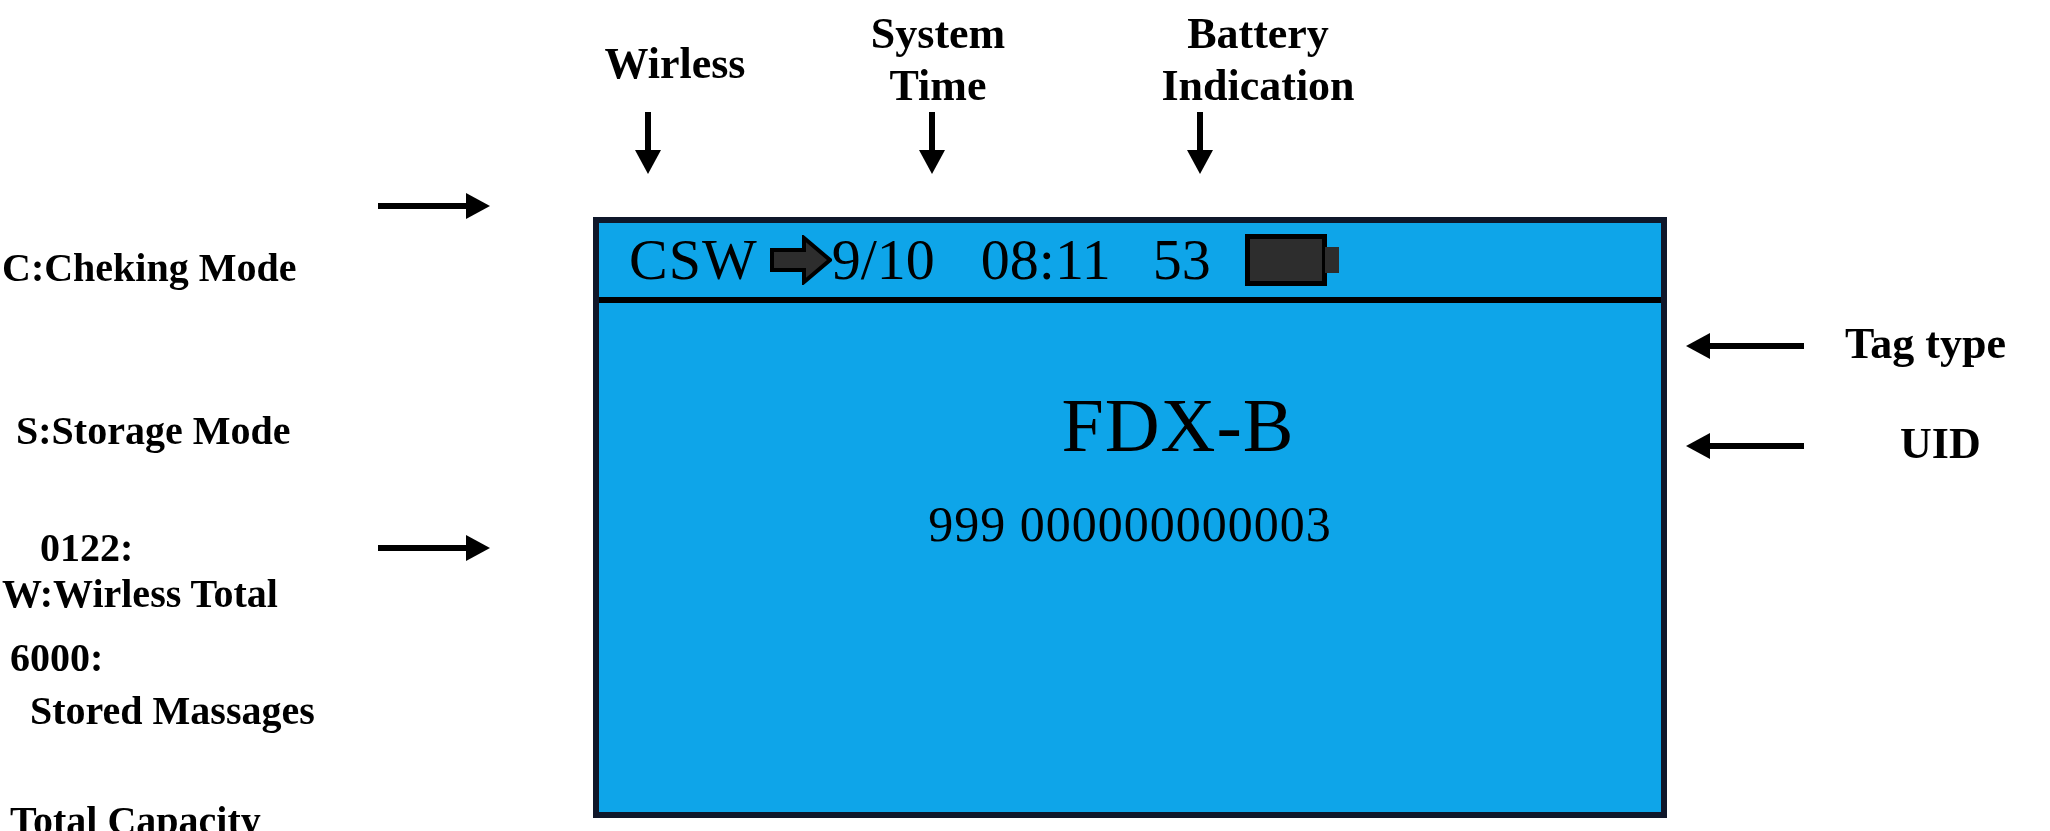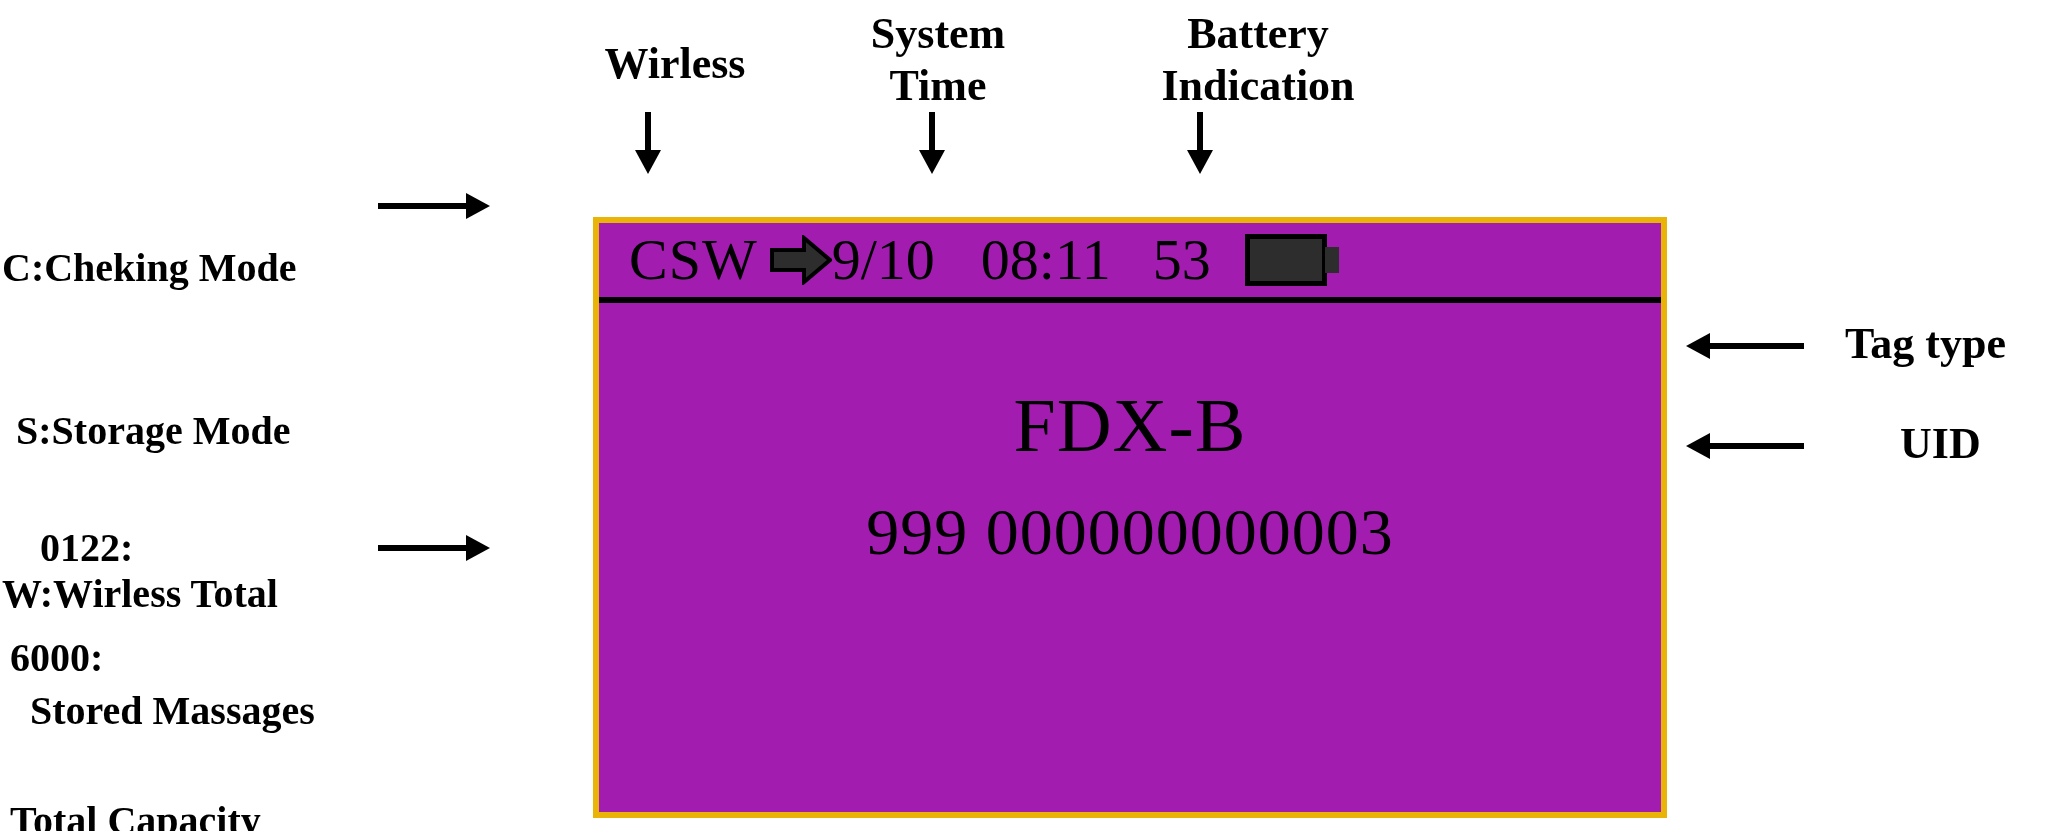--- a/index.html
+++ b/index.html
@@ -148,22 +148,22 @@
   #arrow-tagtype    { left: 1686px; top: 322px; width: 118px; height: 48px; }
   #arrow-uid        { left: 1686px; top: 422px; width: 118px; height: 48px; }
 
   
   #lcd-screen {
     position: absolute;
     left: 593px;
     top: 217px;
     width: 1074px;
     height: 601px;
-    background: #a21caf;
-    border: 6px solid #eab308;
+    background: #0ea5e9;
+    border: 6px solid #0f172a;
     box-sizing: border-box;
   }
 
   
   #status-bar {
     position: relative;
     height: 80px;
     border-bottom: 6px solid #000000;
     box-sizing: border-box;
     display: flex;
@@ -230,22 +230,22 @@
   .lcd-line {
     position: absolute;
     left: 0;
     width: 100%;
     text-align: center;
     font-family: "Liberation Serif", "DejaVu Serif", serif;
     color: #000000;
     white-space: pre;
     line-height: 1;
   }
-  #lcd-tagtype { top: 84px;  font-size: 76px; letter-spacing: 1px; }
-  #lcd-uid     { top: 196px; font-size: 66px; letter-spacing: 1px; }
+  #lcd-tagtype { top: 84px;  font-size: 76px; letter-spacing: 1px; margin-left: 48px; }
+  #lcd-uid     { top: 196px; font-size: 50px; letter-spacing: 1px; }
   #lcd-nav     { top: 310px; font-size: 72px; letter-spacing: 2px; }
 </style>
 </head>
 <body>
 
 <div id="diagram">
 
   <div class="annot top-label" id="label-system-time">System
 Time</div>
 

